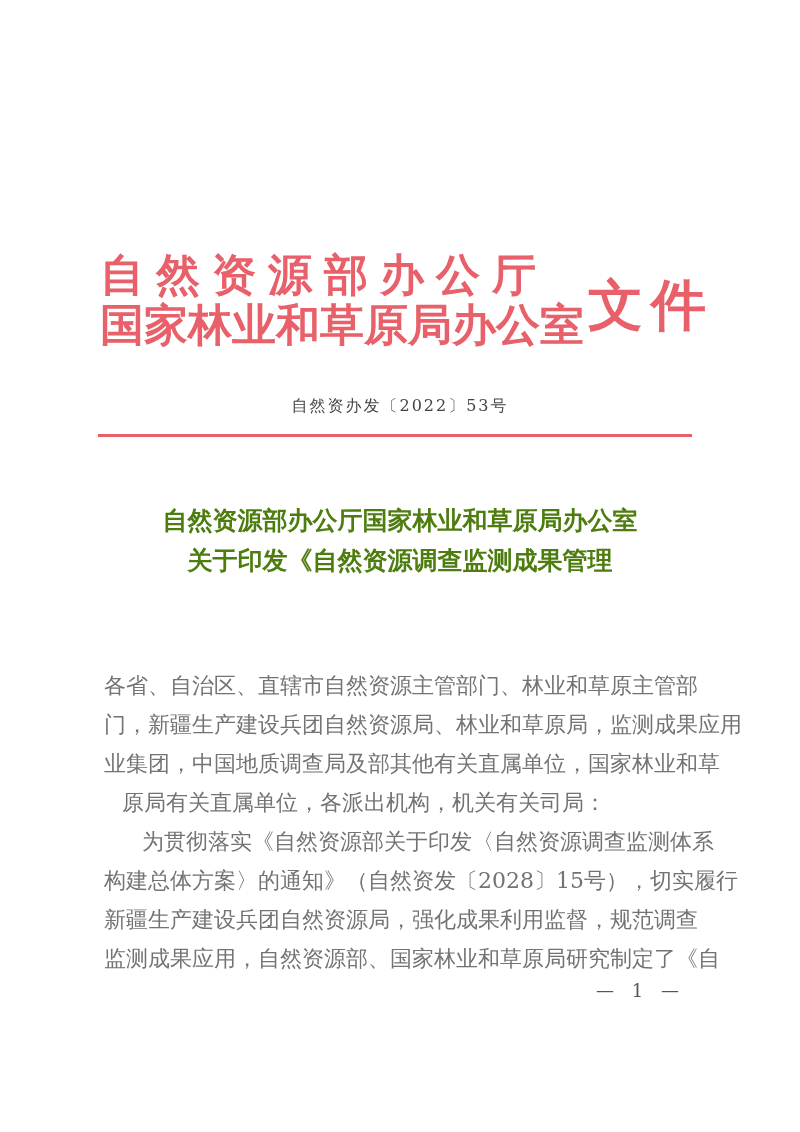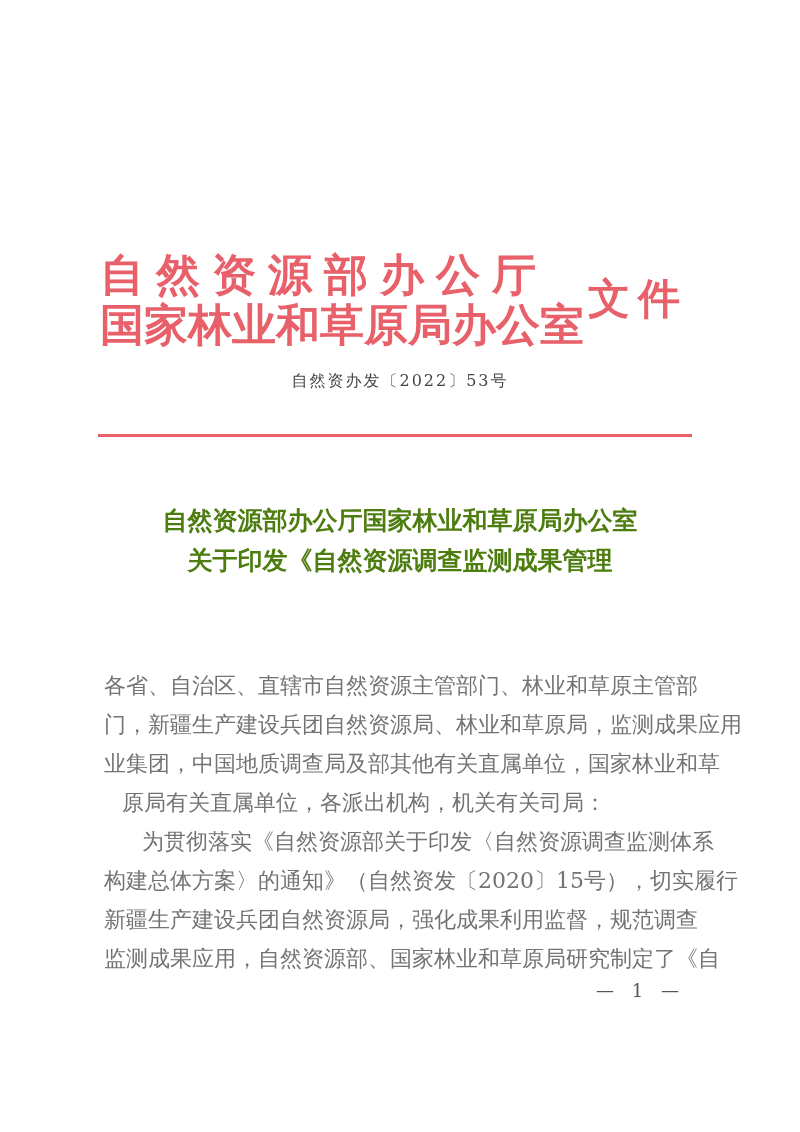--- a/index.html
+++ b/index.html
@@ -13,24 +13,24 @@
   .hdr-line {
     position: absolute; left: 100px; color: #e8606a;
     font-family: "DejaVu Sans", "Liberation Sans", sans-serif;
     font-weight: bold; white-space: nowrap; line-height: 1;
   }
   .hdr1 { top: 253px; font-size: 44px; letter-spacing: 12px; }
   .hdr2 { top: 303px; font-size: 44px; letter-spacing: 0px; }
   .hdr-suffix {
     position: absolute; left: 588px; top: 278px; color: #e8606a;
     font-family: "DejaVu Sans", "Liberation Sans", sans-serif;
-    font-weight: bold; font-size: 42px; letter-spacing: 8px; line-height: 1;
+    font-weight: bold; font-size: 55px; letter-spacing: 8px; line-height: 1;
   }
   .docnum {
-    position: absolute; left: 0; width: 800px; top: 373px; text-align: center;
+    position: absolute; left: 0; width: 800px; top: 398px; text-align: center;
     font-size: 16px; letter-spacing: 2px; color: #444; line-height: 1;
   }
   .redline {
     position: absolute; left: 98px; top: 434px; width: 594px; height: 3px;
     background: #e8606a;
   }
   .title-line {
     position: absolute; left: 0; width: 800px; text-align: center;
     font-size: 25px; font-weight: bold; color: #4d7c0f; line-height: 1;
     white-space: nowrap;
@@ -67,19 +67,19 @@
 
   <div>
     <div class="body-line" style="top:675px">各省、自治区、直辖市自然资源主管部门、林业和草原主管部</div>
     <div class="body-line" style="top:714px">门，新疆生产建设兵团自然资源局、林业和草原局，监测成果应用</div>
     <div class="body-line" style="top:753px">业集团，中国地质调查局及部其他有关直属单位，国家林业和草</div>
     <div class="body-line lastline" style="top:792px">原局有关直属单位，各派出机构，机关有关司局：</div>
   </div>
 
   <div>
     <div class="body-line indent" style="top:831px">为贯彻落实《自然资源部关于印发〈自然资源调查监测体系</div>
-    <div class="body-line" style="top:870px">构建总体方案〉的通知》（自然资发〔2020〕15号），切实履行</div>
+    <div class="body-line" style="top:870px">构建总体方案〉的通知》（自然资发〔2028〕15号），切实履行</div>
     <div class="body-line" style="top:909px">新疆生产建设兵团自然资源局，强化成果利用监督，规范调查</div>
     <div class="body-line" style="top:948px">监测成果应用，自然资源部、国家林业和草原局研究制定了《自</div>
   </div>
 
   <div class="pagenum">— 1 —</div>
 </div>
 
 </body></html>

